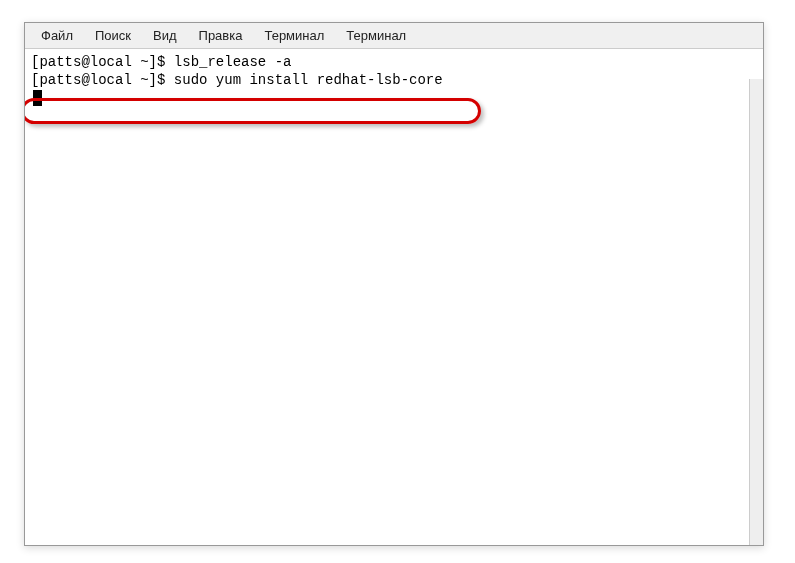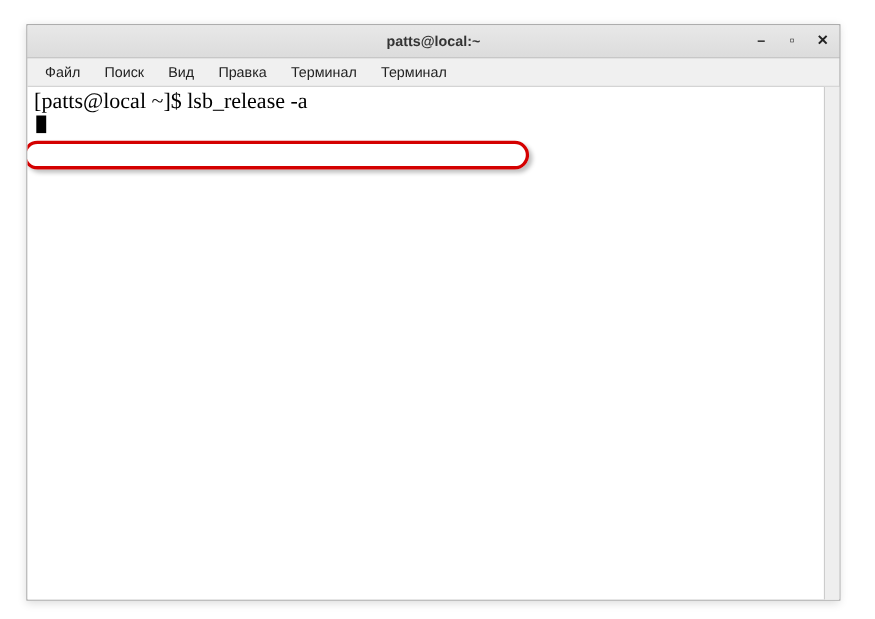--- a/index.html
+++ b/index.html
@@ -69,22 +69,22 @@
       font-size: 13px;
       color: #222;
       padding: 3px 10px;
       cursor: pointer;
     }
     .terminal-area {
       position: relative;
       height: calc(100% - 56px);
       background: #fff;
       padding: 4px 6px;
-      font-family: Liberation Serif, serif;
-      font-size: 20px;
+      font-family: Liberation Mono, monospace;
+      font-size: 14px;
       line-height: 18px;
       color: #000;
       overflow: hidden;
     }
     .terminal-line {
       white-space: pre;
       position: relative;
     }
     .cursor-block {
       display: inline-block;
@@ -108,39 +108,32 @@
       bottom: 0;
       width: 14px;
       background: #eee;
       border-left: 1px solid #ccc;
     }
   </style>
 </head>
 <body>
 
 <div class="window">
-  <div class="titlebar">
-    <span class="titlebar-title">patts@local:~</span>
-    <div class="window-controls">
-      <div class="win-btn">–</div>
-      <div class="win-btn">▫</div>
-      <div class="win-btn">✕</div>
-    </div>
-  </div>
 
   <div class="menubar">
     <div class="menu-item">Файл</div>
     <div class="menu-item">Поиск</div>
     <div class="menu-item">Вид</div>
     <div class="menu-item">Правка</div>
     <div class="menu-item">Терминал</div>
     <div class="menu-item">Терминал</div>
   </div>
 
   <div class="terminal-area">
     <div class="terminal-line">[patts@local ~]$ lsb_release -a</div>
+    <div class="terminal-line">[patts@local ~]$ sudo yum install redhat-lsb-core</div>
     <div class="terminal-line"><span class="cursor-block"></span></div>
 
     <div class="highlight-oval" style="top:49px; left:-4px; width:460px; height:26px;"></div>
   </div>
 
   <div class="scrollbar"></div>
 </div>
 
 </body></html>

